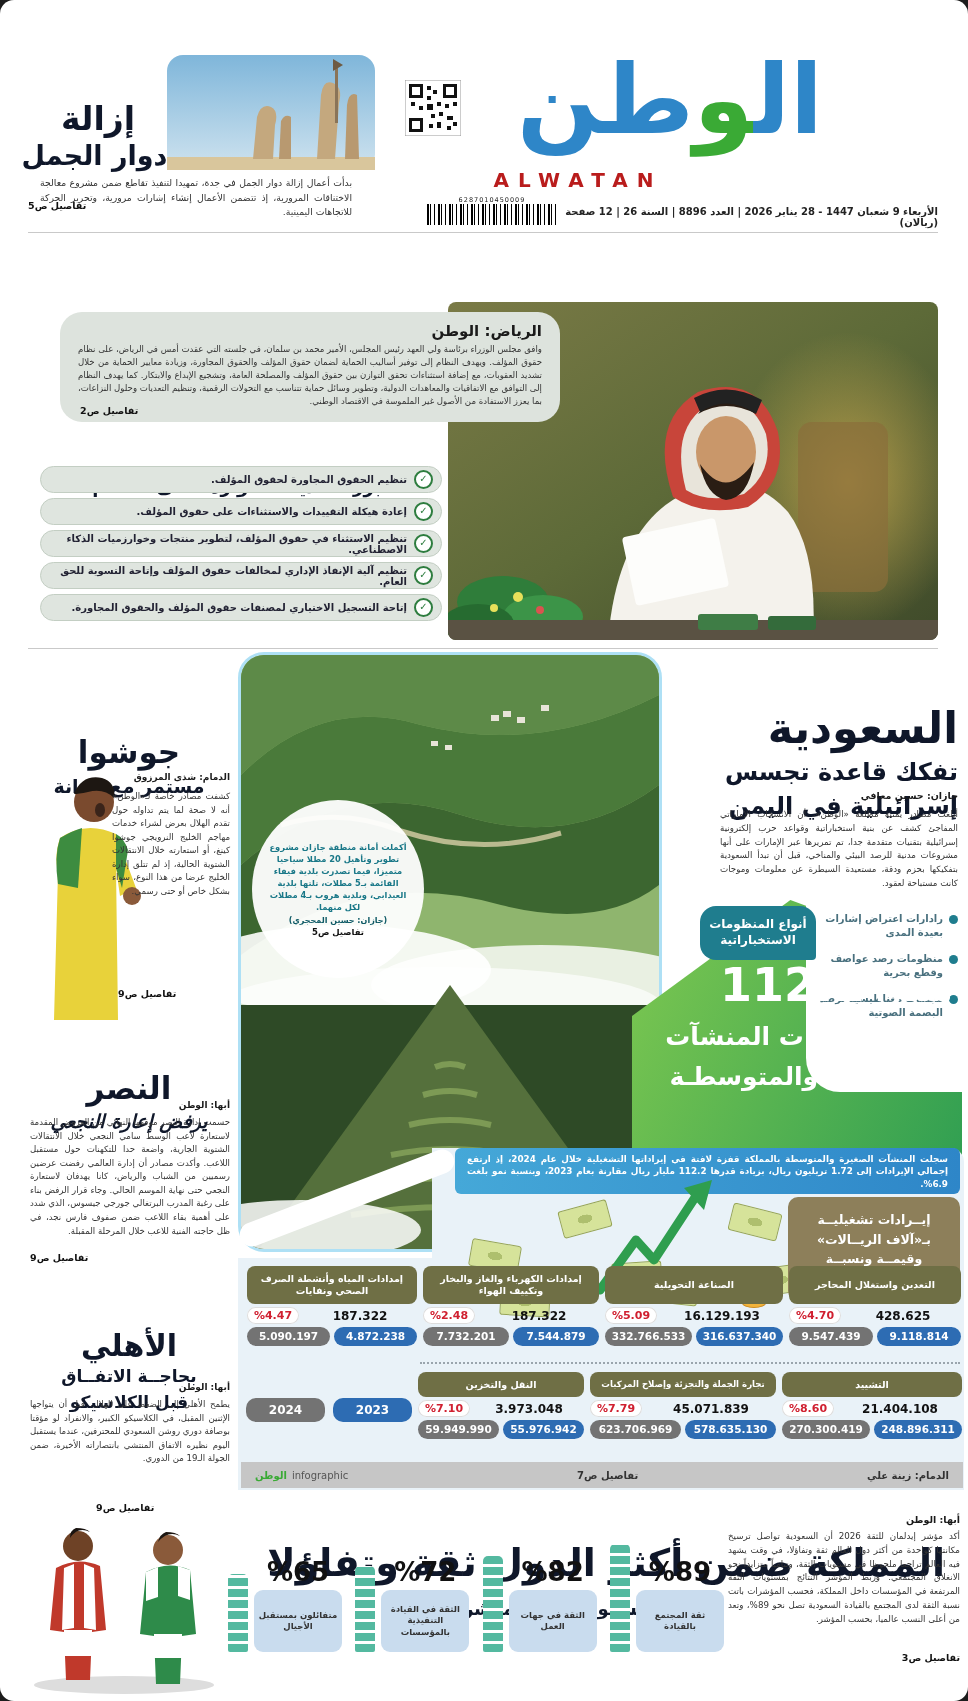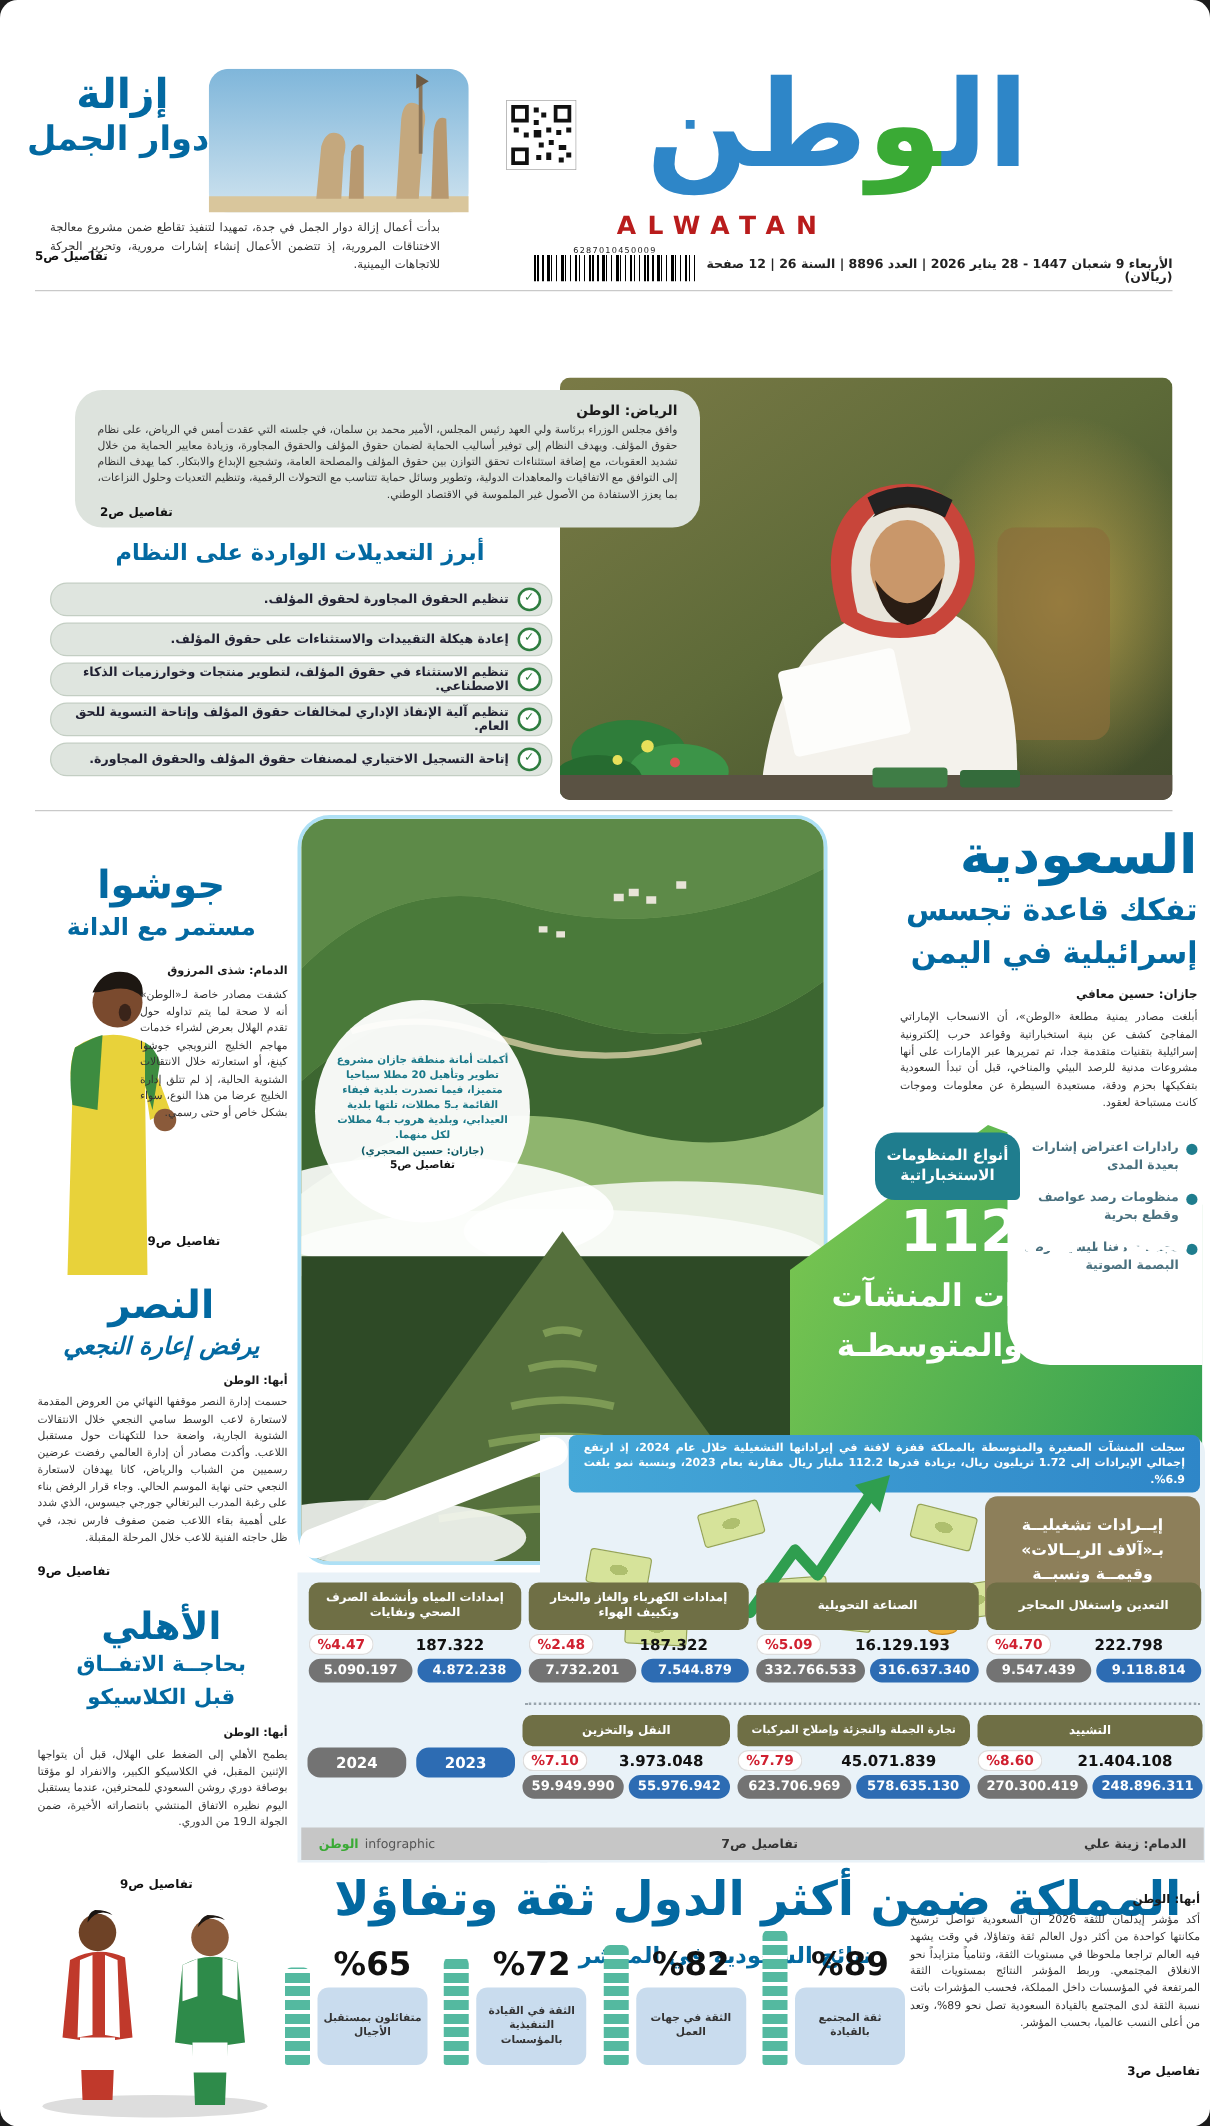--- a/index.html
+++ b/index.html
@@ -1,21 +1,21 @@
 <!DOCTYPE html>
 <html lang="ar"><head>
 <meta charset="utf-8">
 <style>
   html,body{margin:0;padding:0;background:#1c1c1c;}
   body{display:flex;justify-content:center;font-family:"DejaVu Sans",sans-serif;}
   .page{position:relative;width:968px;height:1701px;background:#fff;border-radius:14px;overflow:hidden;}
   .abs{position:absolute;}
   .ar{direction:rtl;text-align:right;}
   .ctr{text-align:center;}
-  .hl{font-weight:bold;color:#0369a1;line-height:1.05;}
+  .hl{font-weight:bold;color:#0f172a;line-height:1.05;margin-top:44px;}
   .byline{font-weight:bold;font-size:10px;color:#1a1a1a;direction:rtl;}
   .bodytxt{font-size:9px;line-height:1.58;color:#333;text-align:justify;direction:rtl;}
   .details{font-weight:bold;font-size:9.5px;color:#111;direction:rtl;}
   .hr{position:absolute;height:1px;background:#c9c9c9;}
   
   .amend-pill{position:absolute;left:40px;width:402px;height:27px;background:#dfe5df;border:1px solid #c3cec3;border-radius:14px;display:flex;align-items:center;direction:rtl;padding:0 8px;box-sizing:border-box;gap:7px;}
   .check{width:15px;height:15px;min-width:15px;border:2px solid #2e7d3f;border-radius:50%;color:#2e7d3f;font-size:10px;line-height:14px;text-align:center;font-weight:bold;background:#fff;}
   .amend-pill span.t{font-size:10px;font-weight:bold;color:#223;}
   
   .sysitem{display:flex;direction:rtl;gap:6px;align-items:flex-start;margin-bottom:13px;}
@@ -136,21 +136,21 @@
       <circle cx="70" cy="295" r="5" fill="#e8e05a"></circle>
         <circle cx="46" cy="306" r="4" fill="#e8e05a"></circle>
         <circle cx="92" cy="308" r="4" fill="#d9534f"></circle>
     </g>
     <rect x="0" y="318" width="490" height="20" fill="#5a5243"></rect>
     <rect x="250" y="312" width="60" height="16" rx="3" fill="#3f7d46"></rect>
     <rect x="320" y="314" width="48" height="14" rx="3" fill="#346b3b"></rect>
   </svg>
 
   <div class="abs" style="left:60px;top:312px;width:500px;height:110px;background:#dde3dd;border-radius:22px;padding:10px 18px;box-sizing:border-box;">
-    <div class="byline" style="font-size:11px;margin-bottom:3px;">الرياض: الوطن</div>
+    <div class="byline" style="font-size:15px;margin-bottom:3px;">الرياض: الوطن</div>
     <div class="bodytxt" style="font-size:8.6px;line-height:1.5;">وافق مجلس الوزراء برئاسة ولي العهد رئيس المجلس، الأمير محمد بن سلمان، في جلسته التي عقدت أمس في الرياض، على نظام حقوق المؤلف. ويهدف النظام إلى توفير أساليب الحماية لضمان حقوق المؤلف والحقوق المجاورة، وزيادة معايير الحماية من خلال تشديد العقوبات، مع إضافة استثناءات تحقق التوازن بين حقوق المؤلف والمصلحة العامة، وتشجيع الإبداع والابتكار. كما يهدف النظام إلى التوافق مع الاتفاقيات والمعاهدات الدولية، وتطوير وسائل حماية تتناسب مع التحولات الرقمية، وتنظيم التعديات وحلول النزاعات، بما يعزز الاستفادة من الأصول غير الملموسة في الاقتصاد الوطني.</div>
     <div class="details" style="position:absolute;left:20px;bottom:6px;">تفاصيل ص2</div>
   </div>
 
   <div class="abs hl ar ctr" style="left:60px;top:434px;width:360px;font-size:18px;">أبرز التعديلات الواردة على النظام</div>
   <div class="amend-pill" style="top:466px;">
       <span class="check">✓</span>
       <span class="t">تنظيم الحقوق المجاورة لحقوق المؤلف.</span>
     </div>
   <div class="amend-pill" style="top:498px;">
@@ -315,21 +315,21 @@
     <span>إيــرادات تشغيليــة</span>
     <span>بـ«آلاف الريــالات»</span>
     <span>وقيمــة ونسبــة</span>
     <span>التغييــر السنــوي</span>
   </div>
 
   <div class="abs" style="left:243px;top:1266px;width:718px;display:flex;direction:rtl;gap:6px;">
     <div class="col" style="width:172px;">
       <div class="sector-head">التعدين واستغلال المحاجر</div>
       <div class="valrow">
-          <span class="cnt">222.798</span>
+          <span class="cnt">428.625</span>
           <span class="pct">%4.70</span>
         </div>
       <div class="pillrow">
           <span class="vpill blue">9.118.814</span>
           <span class="vpill orange">9.547.439</span>
         </div>
     </div>
     <div class="col" style="width:178px;">
       <div class="sector-head">الصناعة التحويلية</div>
       <div class="valrow">

